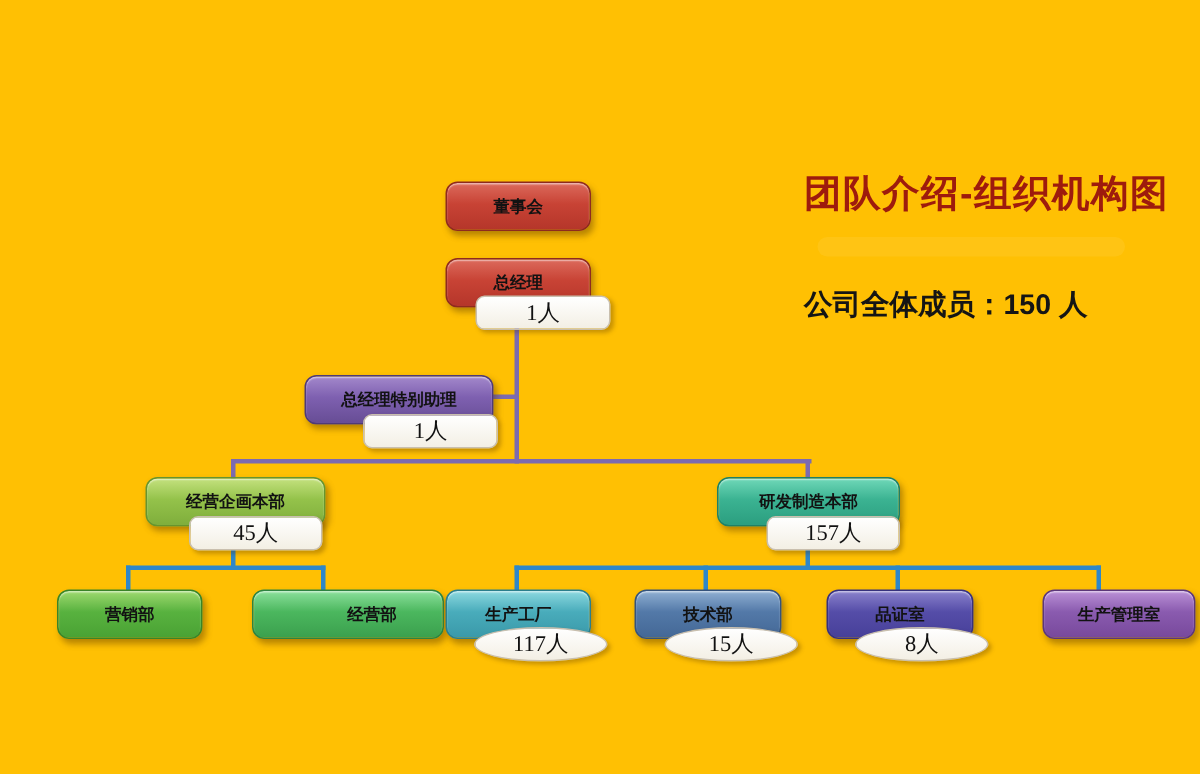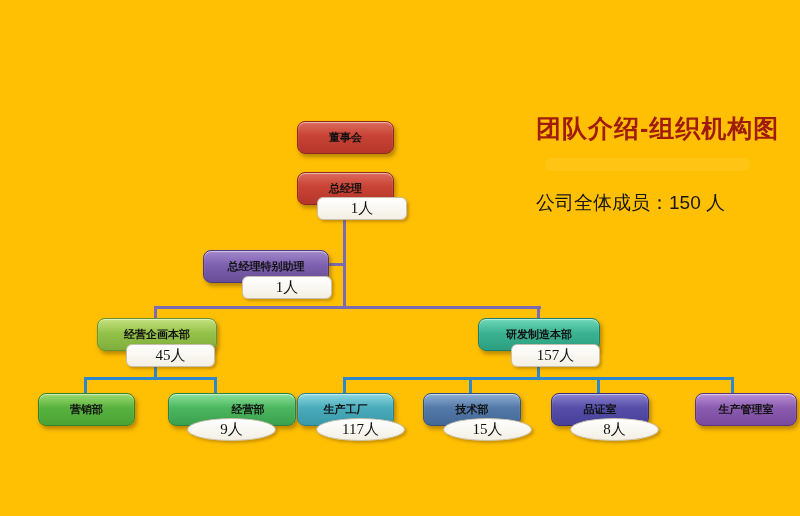--- a/index.html
+++ b/index.html
@@ -7,21 +7,21 @@
   .slide{position:relative;width:800px;height:516px;background:#FFC003;overflow:hidden;}
 
   
   .slide-title{
     position:absolute;left:536px;top:112px;
     font-size:25px;font-weight:bold;color:#9E1B0D;
     letter-spacing:1px;white-space:nowrap;
   }
   .slide-subtitle{
     position:absolute;left:536px;top:190px;
-    font-size:19px;font-weight:400;color:#151515;white-space:nowrap;
+    font-size:19px;font-weight:700;color:#151515;white-space:nowrap;
   }
   .faint-streak{
     position:absolute;left:545px;top:158px;width:205px;height:13px;
     background:rgba(255,255,255,0.07);border-radius:7px;
   }
 
   
   .ln{position:absolute;z-index:1;}
   .ln.purple{background:#7C6BB0;}
   .ln.blue{background:#2E87C8;}
@@ -92,21 +92,20 @@
 
   <div class="nodebox c-ygreen" style="left:97px;top:318px;width:118px">经营企画本部</div>
   <div class="pill" style="left:126px;top:344px;width:87px">45人</div>
 
   <div class="nodebox c-tgreen" style="left:478px;top:318px;width:120px">研发制造本部</div>
   <div class="pill" style="left:511px;top:344px;width:87px">157人</div>
 
   <div class="nodebox c-green" style="left:38px;top:393px;width:95px">营销部</div>
 
   <div class="nodebox c-emerald" style="left:168px;top:393px;width:94px">经营部</div>
-  <div class="pill oval" style="left:187px;top:418px;width:87px">9人</div>
 
   <div class="nodebox c-cyan" style="left:297px;top:393px;width:95px">生产工厂</div>
   <div class="pill oval" style="left:316px;top:418px;width:87px">117人</div>
 
   <div class="nodebox c-blue" style="left:423px;top:393px;width:96px">技术部</div>
   <div class="pill oval" style="left:443px;top:418px;width:87px">15人</div>
 
   <div class="nodebox c-indigo" style="left:551px;top:393px;width:96px">品证室</div>
   <div class="pill oval" style="left:570px;top:418px;width:87px">8人</div>
 

